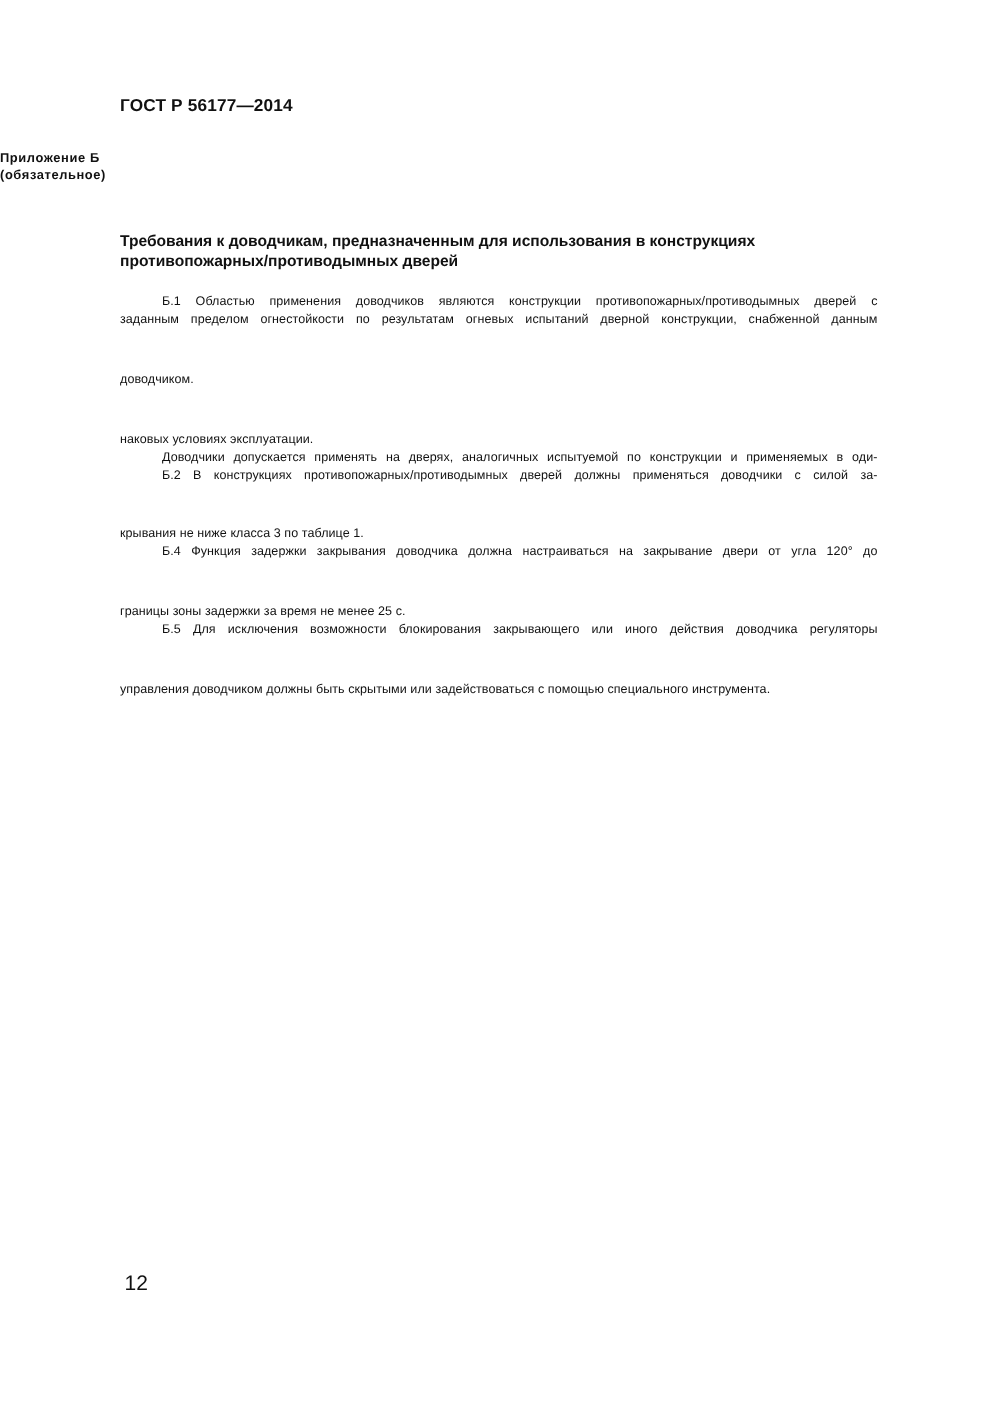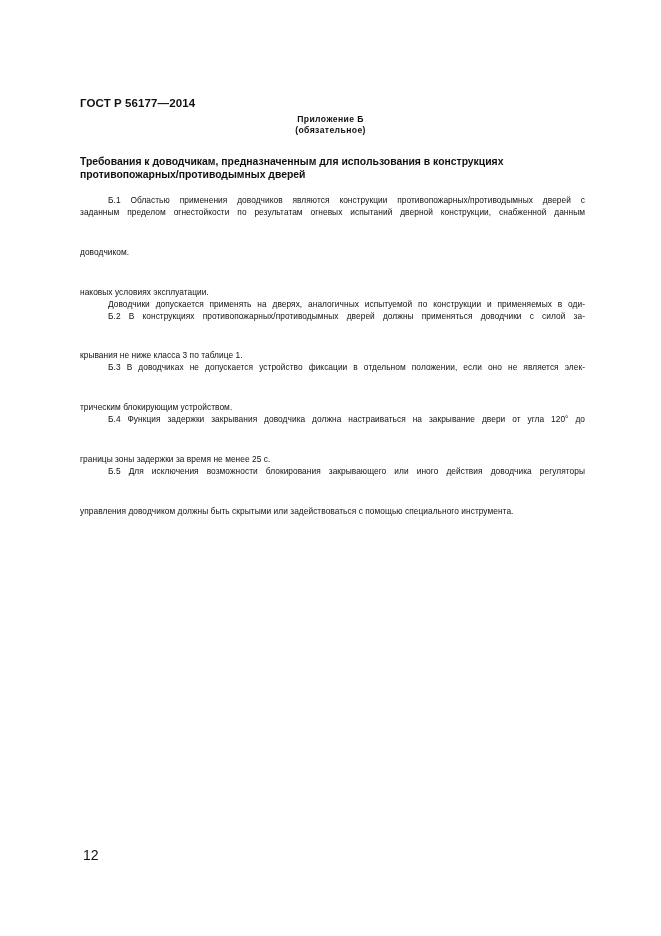--- a/index.html
+++ b/index.html
@@ -15,33 +15,31 @@
       font-family: "Liberation Sans", "DejaVu Sans", sans-serif;
       color: #111111;
     }
     .doc-code {
       position: absolute;
       left: 80px;
       top: 65px;
       font-size: 11.5px;
       font-weight: bold;
       letter-spacing: 0.1px;
-      margin-top: 32px;
     }
     .appendix {
       position: absolute;
       left: 0;
       width: 661px;
       top: 100px;
-      text-align: center;
+      text-align: left;
       font-size: 8.6px;
       font-weight: bold;
       line-height: 11px;
       letter-spacing: 0.4px;
-      margin-top: 14px;
     }
     .appendix .annex-line { display: block; }
     .title {
       position: absolute;
       left: 80px;
       width: 505px;
       top: 155px;
       font-size: 10.4px;
       font-weight: bold;
       line-height: 13px;
@@ -99,24 +97,20 @@
   </div>
   <div>
     <span class="line last">наковых условиях эксплуатации.</span>
     <span class="line first">Доводчики допускается применять на дверях, аналогичных испытуемой по конструкции и применяемых в оди-</span>
   </div>
   <div>
     <span class="line first">Б.2  В конструкциях противопожарных/противодымных дверей должны применяться доводчики с силой за-</span>
     <span class="line last">крывания не ниже класса 3 по таблице 1.</span>
   </div>
   <div>
-    <span class="line first">Б.3  В доводчиках не допускается устройство фиксации в отдельном положении, если оно не является элек-</span>
-    <span class="line last">трическим блокирующим устройством.</span>
-  </div>
-  <div>
     <span class="line first">Б.4  Функция задержки закрывания доводчика должна настраиваться на закрывание двери от угла 120° до</span>
     <span class="line last">границы зоны задержки за время не менее 25 с.</span>
   </div>
   <div>
     <span class="line first">Б.5  Для исключения возможности блокирования закрывающего или иного действия доводчика регуляторы</span>
     <span class="line last">управления доводчиком должны быть скрытыми или задействоваться с помощью специального инструмента.</span>
   </div>
 </div>
 
 <div class="page-number">12</div>

